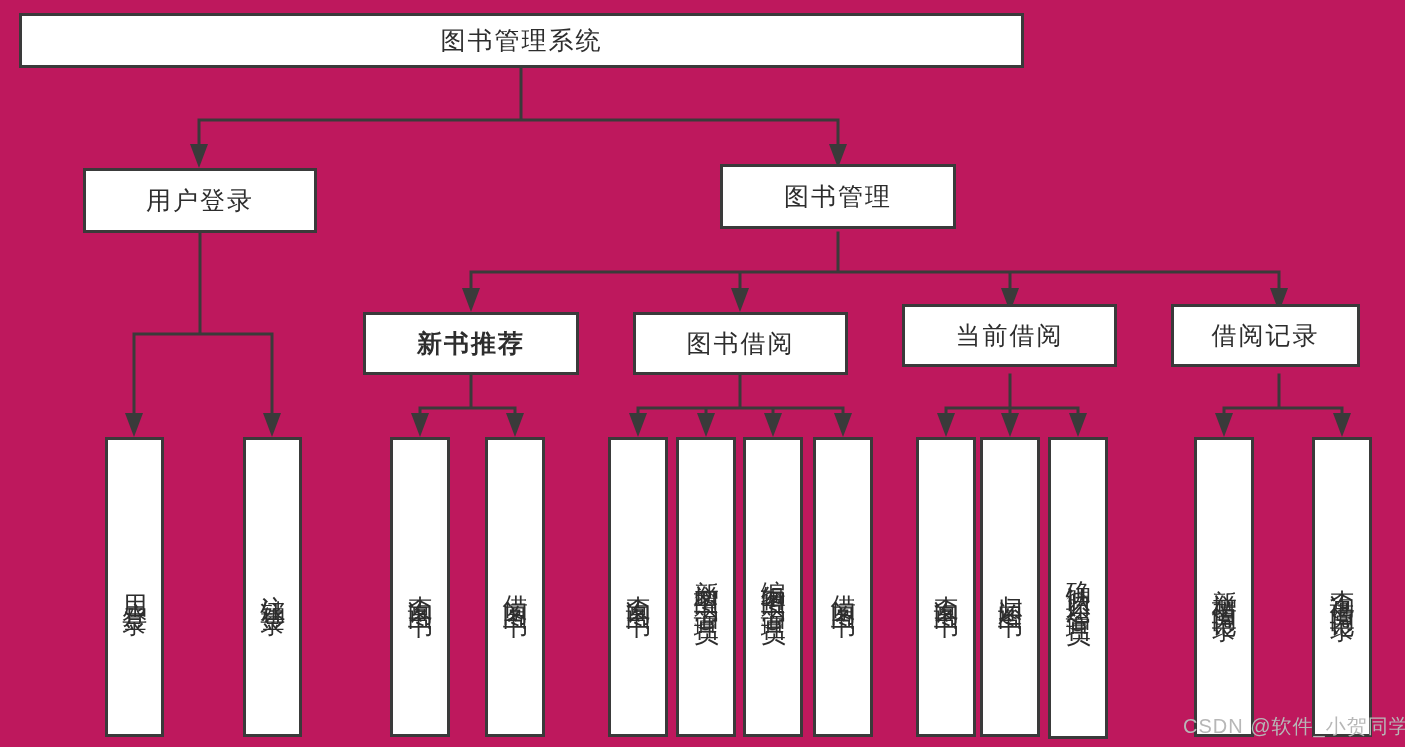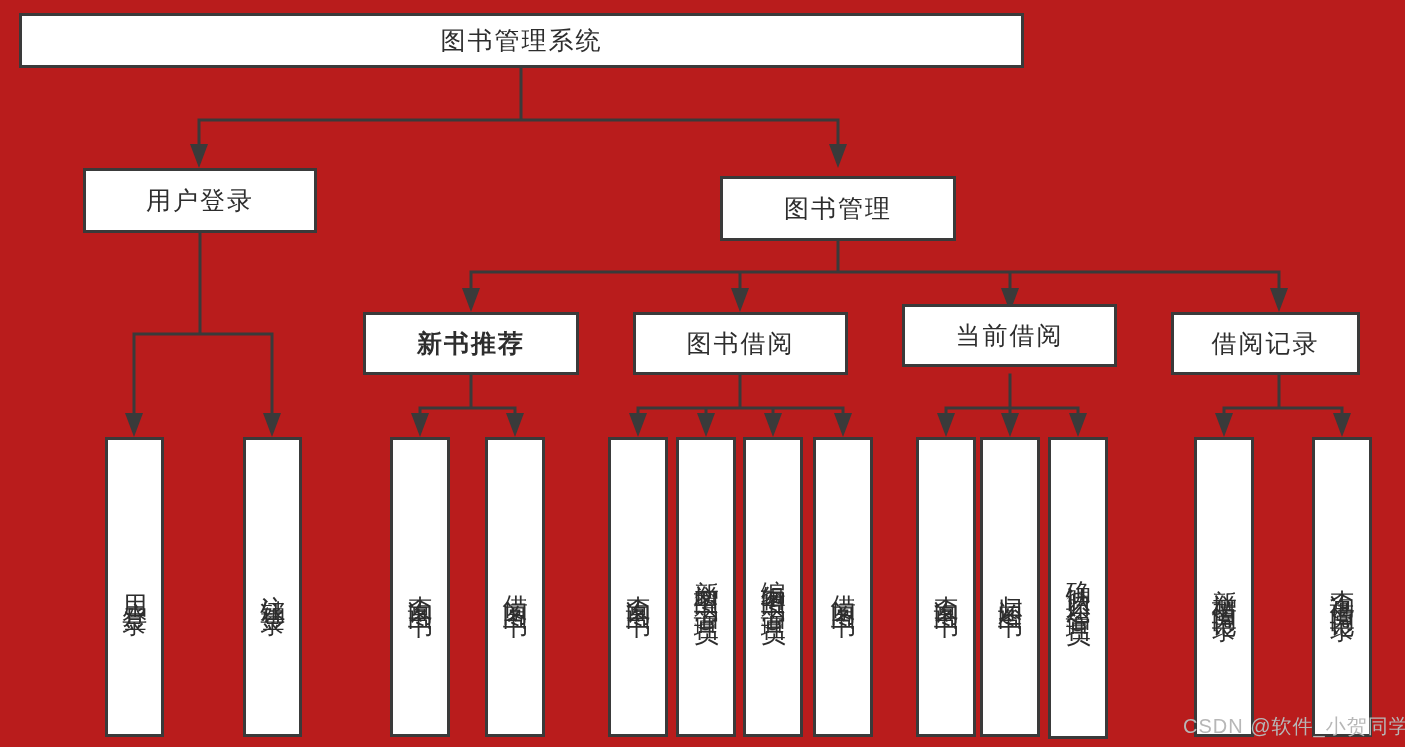--- a/index.html
+++ b/index.html
@@ -4,21 +4,21 @@
 <style>
   html, body {
     margin: 0;
     padding: 0;
     background: #ffffff;
   }
   .canvas {
     position: relative;
     width: 1405px;
     height: 747px;
-    background: #b91c1c;
+    background: #be185d;
     overflow: hidden;
     font-family: "Liberation Sans", "DejaVu Sans", sans-serif;
     color: #2d2d2d;
   }
   .connector-layer {
     position: absolute;
     left: 0;
     top: 0;
     width: 1405px;
     height: 747px;
@@ -104,34 +104,34 @@
     </g>
   </svg>
 
   <div class="node" style="left:19px; top:13px; width:1005px; height:55px;">
     <span class="label">图书管理系统</span>
   </div>
 
   <div class="node" style="left:83px; top:168px; width:234px; height:65px;">
     <span class="label">用户登录</span>
   </div>
-  <div class="node" style="left:720px; top:176px; width:236px; height:65px;">
+  <div class="node" style="left:720px; top:164px; width:236px; height:65px;">
     <span class="label">图书管理</span>
   </div>
 
   <div class="node" style="left:363px; top:312px; width:216px; height:63px;font-weight:bold;">
     <span class="label">新书推荐</span>
   </div>
   <div class="node" style="left:633px; top:312px; width:215px; height:63px;">
     <span class="label">图书借阅</span>
   </div>
   <div class="node" style="left:902px; top:304px; width:215px; height:63px;">
     <span class="label">当前借阅</span>
   </div>
-  <div class="node" style="left:1171px; top:312px; width:189px; height:63px;">
+  <div class="node" style="left:1171px; top:304px; width:189px; height:63px;">
     <span class="label">借阅记录</span>
   </div>
 
   <div class="node vnode" style="left:105px; top:437px; width:59px; height:300px;">
     <span class="label">用户登录</span>
   </div>
   <div class="node vnode" style="left:243px; top:437px; width:59px; height:300px;">
     <span class="label">注销登录</span>
   </div>
 

